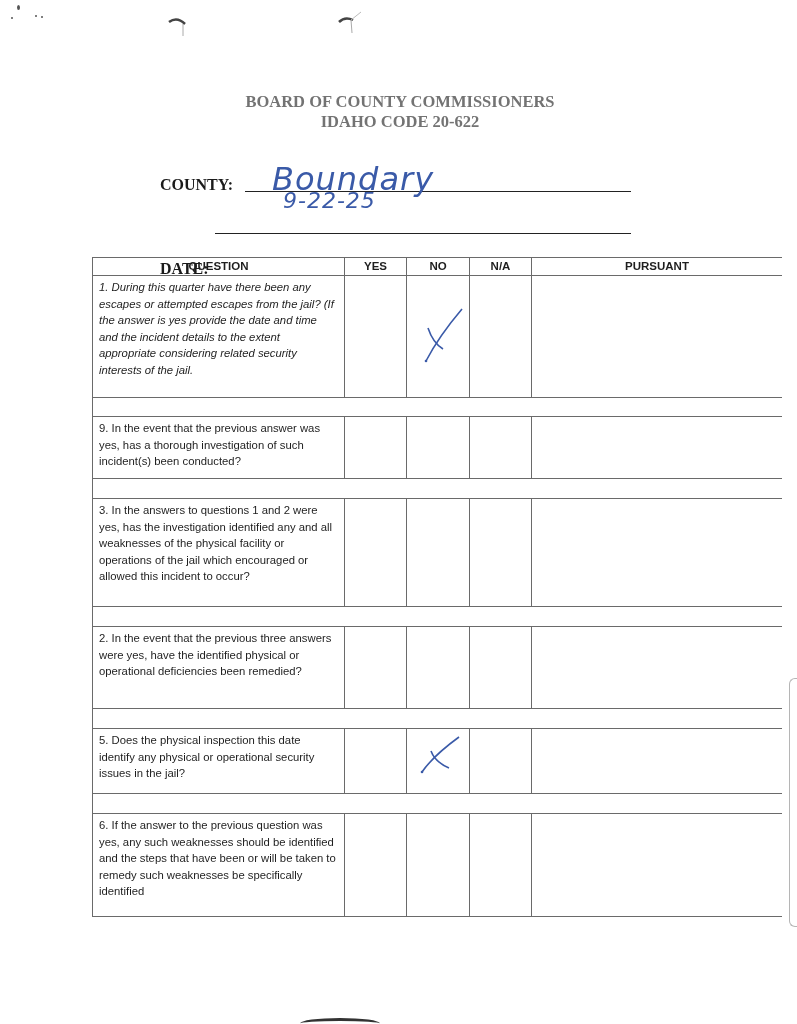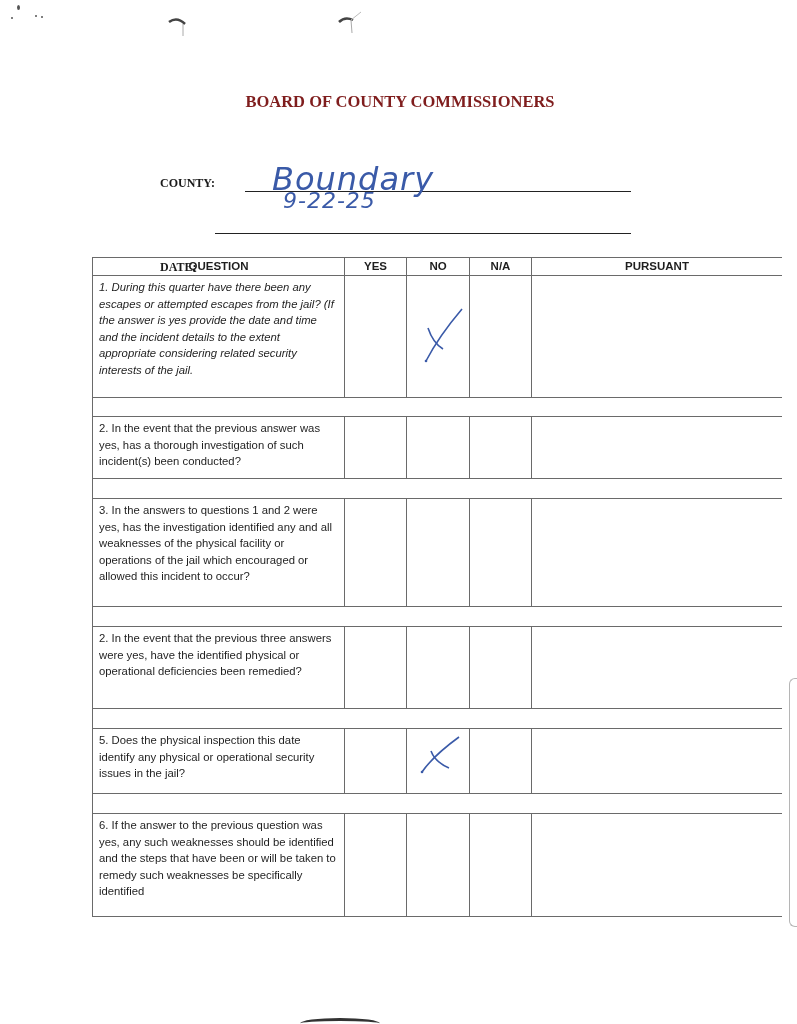--- a/index.html
+++ b/index.html
@@ -5,24 +5,24 @@
   html, body { margin: 0; padding: 0; }
   body {
     width: 797px; height: 1024px; background: #ffffff; position: relative; overflow: hidden;
     font-family: "Liberation Sans", sans-serif; color: #1a1a1a;
   }
   .speck { position: absolute; background: #555; border-radius: 50%; }
   .hole-mark { position: absolute; }
   .title {
     position: absolute; left: 150px; width: 500px; top: 92px;
     text-align: center; font-family: "Liberation Serif", serif; font-weight: bold;
-    font-size: 16.5px; line-height: 20px; color: #7f1d1d;
+    font-size: 16.5px; line-height: 20px; color: #737373;
   }
   .field-label {
-    position: absolute; font-family: "Liberation Serif", serif; font-weight: bold; font-size: 12px;
+    position: absolute; font-family: "Liberation Serif", serif; font-weight: bold; font-size: 16px;
   }
   .field-line { position: absolute; height: 0; border-top: 1.5px solid #222; }
   .hand {
     position: absolute; font-family: "DejaVu Sans", sans-serif; color: #3a5aa8;
     font-size: 22px; font-style: italic; letter-spacing: 1px;
   }
   table.inspect {
     position: absolute; left: 92px; top: 257px; border-collapse: collapse;
     font-size: 11.3px; line-height: 16.5px; color: #1e1e1e;
   }
@@ -60,20 +60,21 @@
   <path d="M18 14 L18 26" stroke="#aaa" stroke-width="1" fill="none"></path>
 </svg>
 <svg class="hole-mark" style="left:335px;top:8px;" width="30" height="30" viewBox="0 0 30 30">
   <path d="M4 14 Q10 8 18 12" stroke="#444" stroke-width="2.5" fill="none"></path>
   <path d="M16 12 L17 25" stroke="#aaa" stroke-width="1" fill="none"></path>
   <path d="M16 12 L26 4" stroke="#bbb" stroke-width="1" fill="none"></path>
 </svg>
 
 <div class="title">
   <div>BOARD OF COUNTY COMMISSIONERS</div>
+  <div>IDAHO CODE 20-622</div>
 </div>
 
 <div class="field-label" style="left:160px;top:176px;">COUNTY:</div>
 <div class="field-line" style="left:245px;top:191px;width:386px;"></div>
 <div class="hand" style="left:272px;top:160px;font-size:32px;">Boundary</div>
 
 <div class="field-label" style="left:160px;top:218px;margin-top:42px;">DATE:</div>
 <div class="field-line" style="left:215px;top:233px;width:416px;"></div>
 <div class="hand" style="left:283px;top:188px;">9-22-25</div>
 
@@ -101,21 +102,21 @@
     </td>
     <td class="col-na"></td>
     <td class="col-c"></td>
   </tr>
   <tr class="spacer" style="height:19px;">
         <td colspan="5"></td>
       </tr>
 
   <tr style="height:62px;">
     <td class="col-q">
-          <div class="qtext">2. In the event that the previous answer was yes, has a thorough investigation of such incident(s) been conducted?</div>
+          <div class="qtext">9. In the event that the previous answer was yes, has a thorough investigation of such incident(s) been conducted?</div>
         </td>
     <td class="col-y"></td>
     <td class="col-n"></td>
     <td class="col-na"></td>
     <td class="col-c"></td>
   </tr>
   <tr class="spacer" style="height:20px;">
         <td colspan="5"></td>
       </tr>
 

